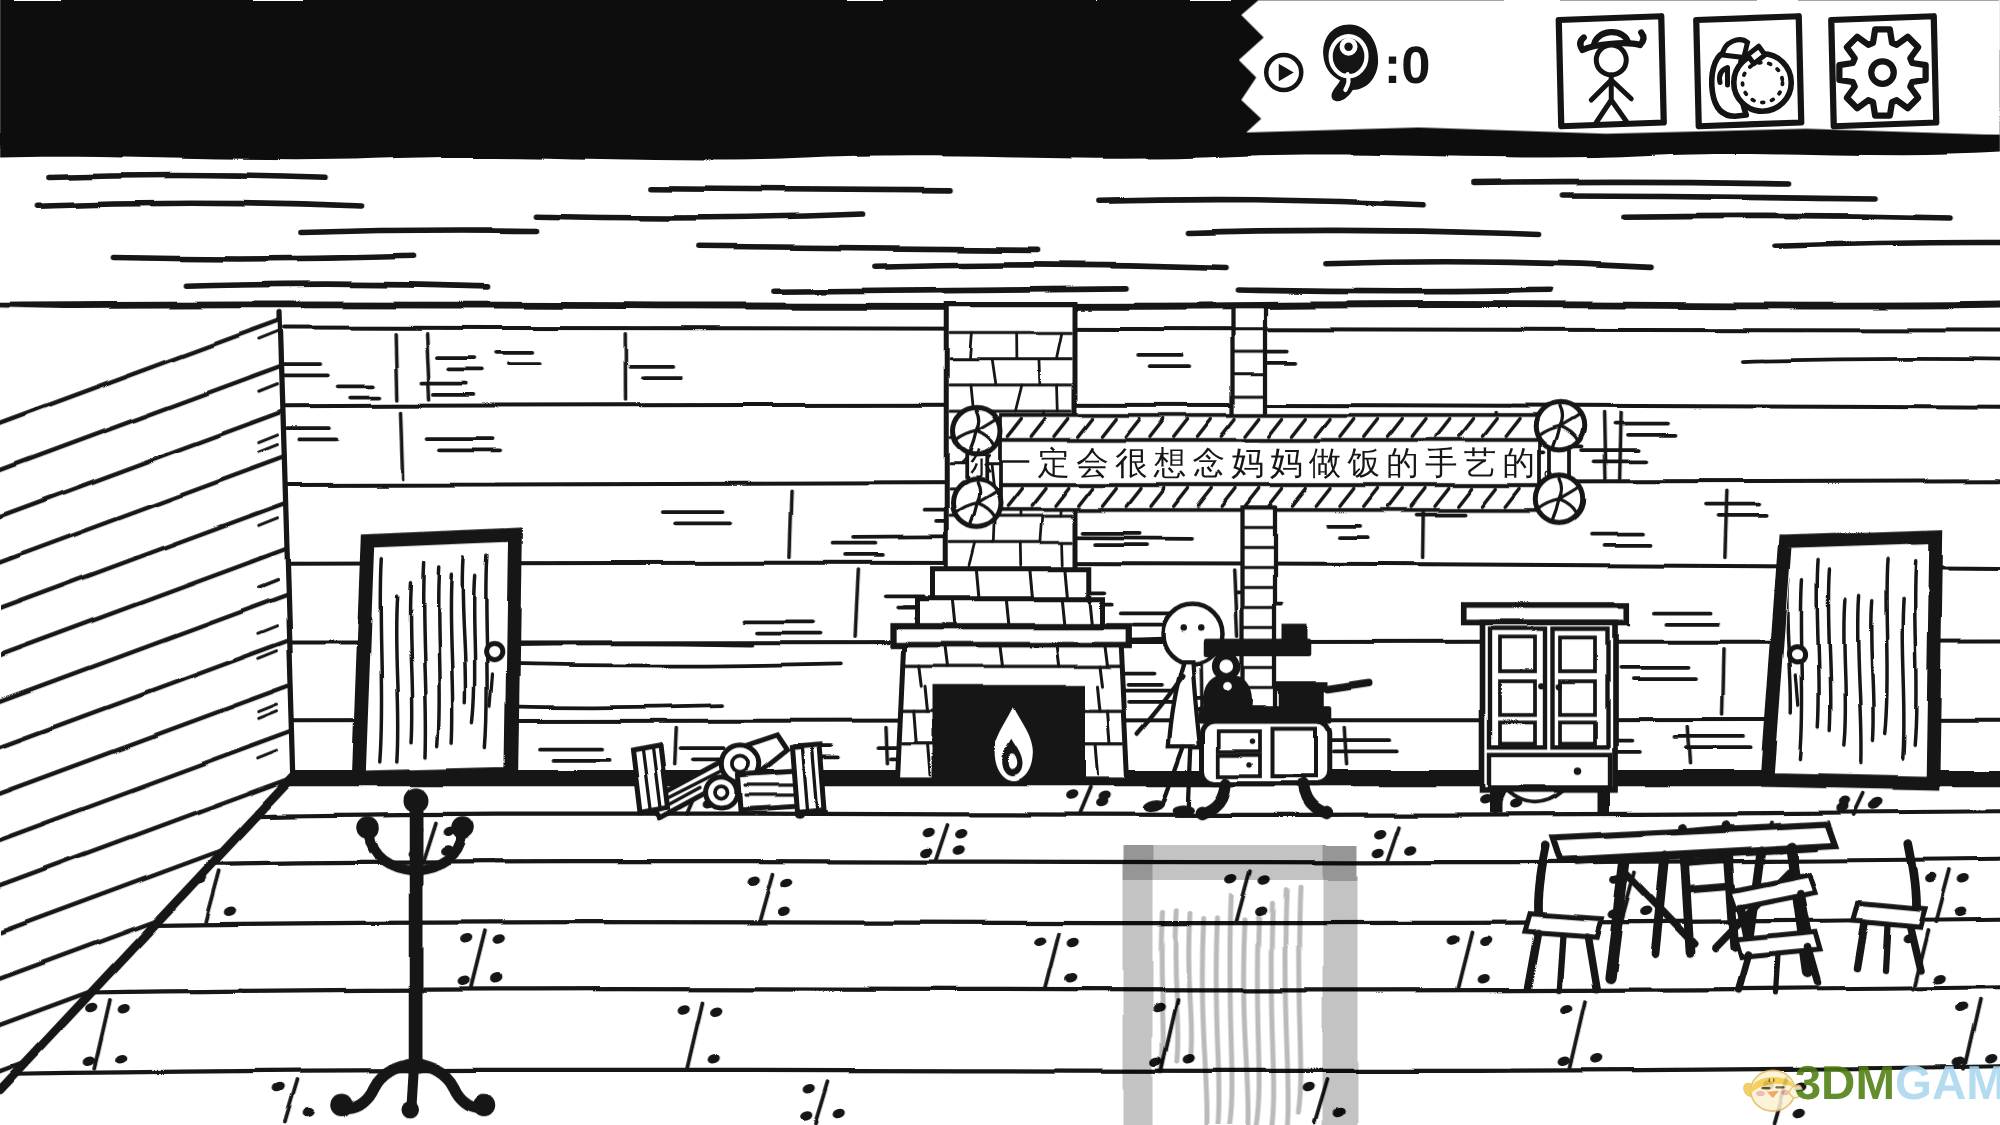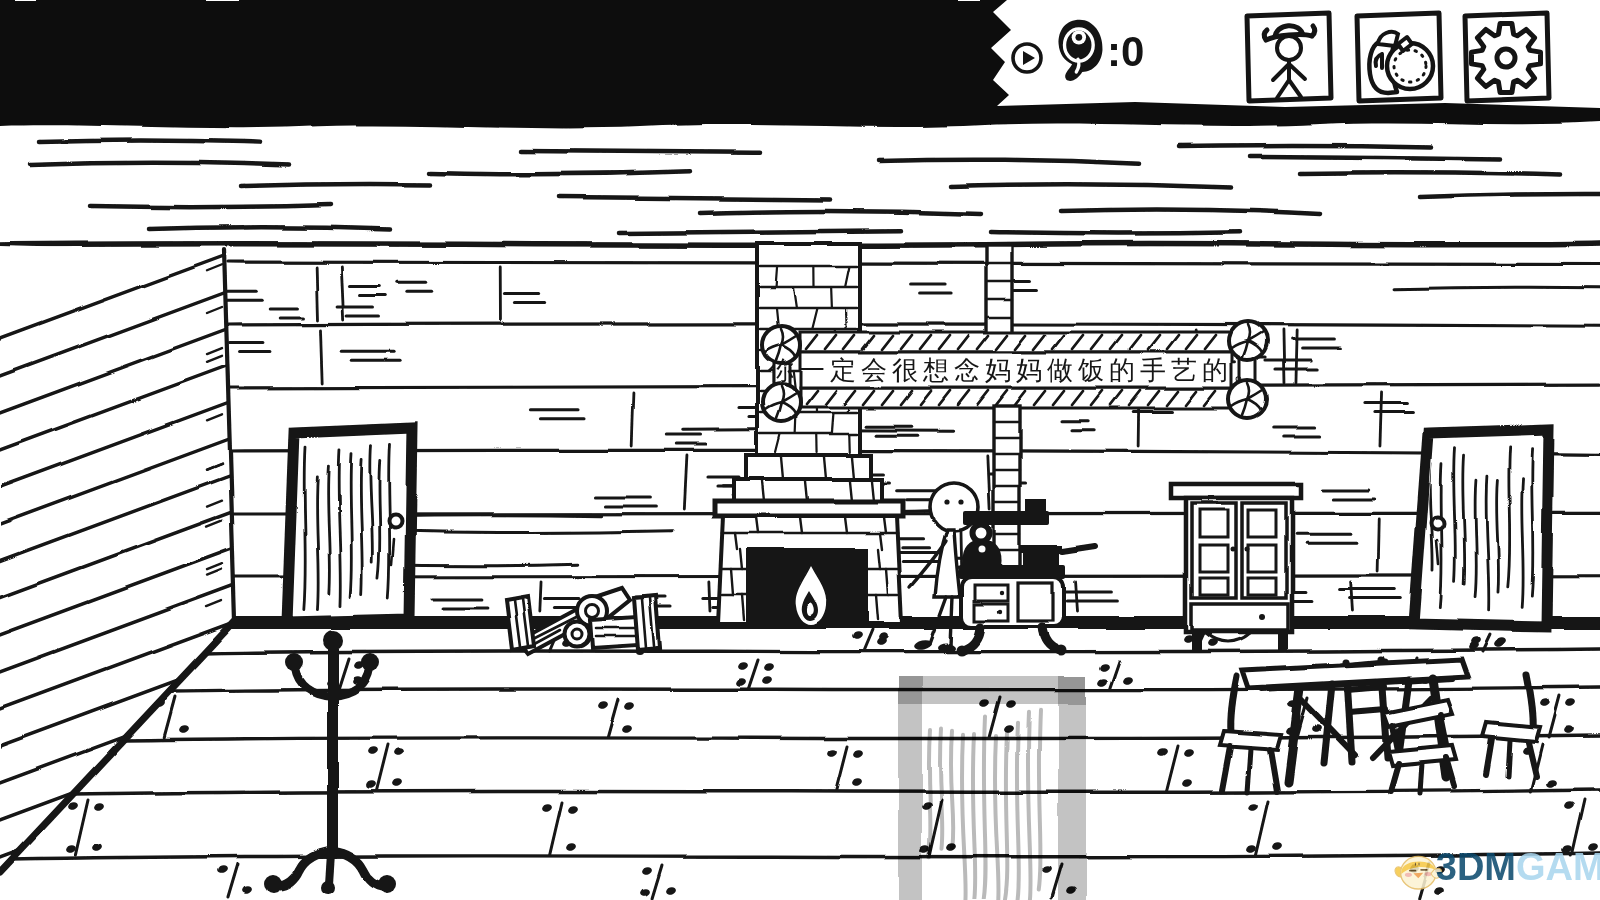--- a/index.html
+++ b/index.html
@@ -14,21 +14,21 @@
        clip-path:polygon(22px 0px,8px 12px,26px 30px,6px 48px,20px 62px,8px 80px,24px 95px,12px 106px,
                  150px 102px,300px 107px,460px 103px,615px 108px,615px 0px);}
   .hud-btn{position:absolute;top:8px;width:94px;height:96px;background:transparent;border:0;padding:0;cursor:pointer;}
   #btn-character{left:256px;} #btn-inventory{left:366px;} #btn-settings{left:474px;}
   #play-btn{position:absolute;left:24px;top:40px;width:36px;height:36px;background:transparent;border:0;padding:0;cursor:pointer;}
   #meat-wrap{position:absolute;left:66px;top:14px;width:120px;height:80px;}
   #meat-count{position:absolute;left:56px;top:14px;font-size:42px;font-weight:bold;color:#141414;}
   
   #wm{position:absolute;left:1390px;top:834px;width:240px;height:66px;opacity:.87;display:flex;align-items:center;}
   #wm-text{font-size:38px;font-weight:bold;line-height:1;margin-left:-8px;letter-spacing:0;}
-  #wm-left{color:#0c4a6e;} #wm-right{color:#a9d6ee;}
+  #wm-left{color:#4d7c0f;} #wm-right{color:#a9d6ee;}
 </style>
 </head>
 <body>
 
 <div id="stage">
 
 <svg id="scene" viewBox="0 0 1600 900">
   <defs>
     <filter id="wob" x="-4%" y="-4%" width="108%" height="108%">
       <feTurbulence type="fractalNoise" baseFrequency="0.011" numOctaves="2" seed="3" result="n"></feTurbulence>

